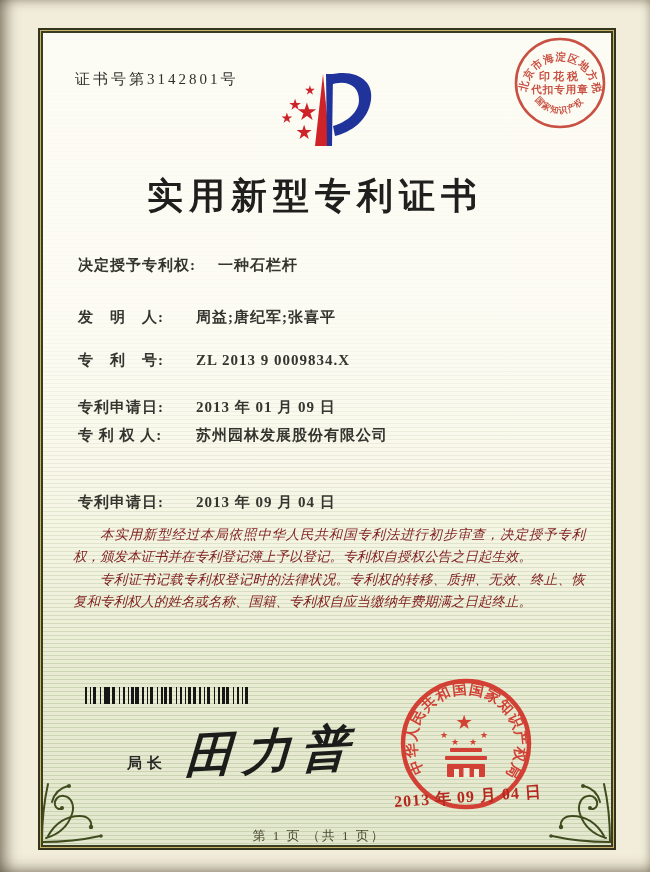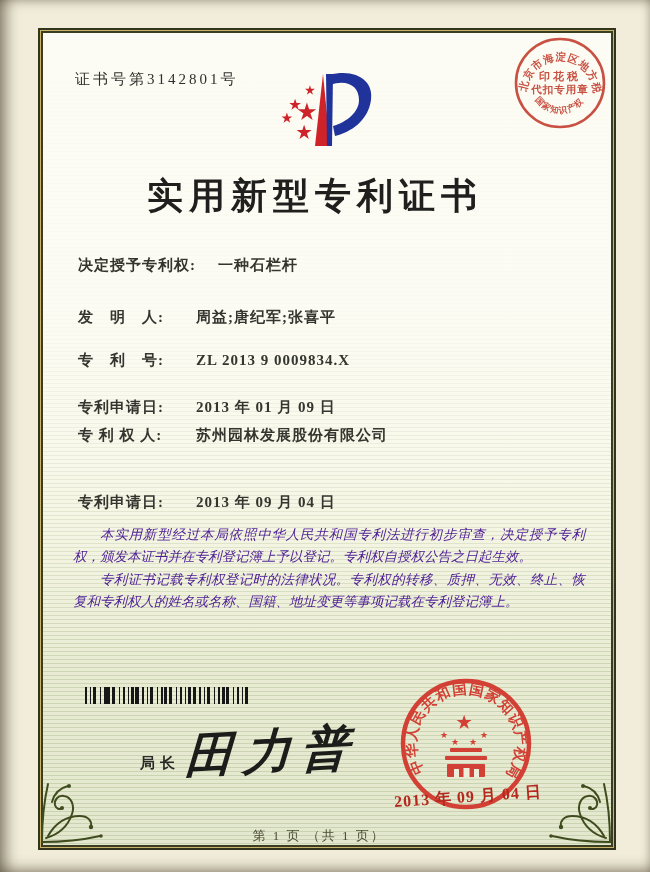--- a/index.html
+++ b/index.html
@@ -31,29 +31,29 @@
   .abs{position:absolute;z-index:2;}
   .cert-number{left:75px;top:70px;font-size:15px;font-weight:400;letter-spacing:3px;color:#2e2e2c;}
   .title{left:38px;top:172px;width:554px;text-align:center;font-size:36px;font-weight:700;
     letter-spacing:6px;color:#1f1f1d;}
   .field-row{left:78px;height:22px;font-size:15px;font-weight:600;color:#35352f;white-space:nowrap;}
   .field-label{display:inline-block;min-width:96px;letter-spacing:1px;}
   .field-value{margin-left:22px;letter-spacing:1px;}
   .row-0{top:256px}.row-1{top:308px}.row-2{top:351px}
   .row-3{top:398px}.row-4{top:426px}.row-5{top:493px}
   .body-text{left:73px;top:524px;width:512px;font-size:13.5px;line-height:22.4px;
-    color:#4c1d95;text-align:justify;font-style:italic;}
+    color:#7f1d1d;text-align:justify;font-style:italic;}
   .body-text p{margin:0;text-indent:2em;}
   .barcode{left:85px;top:687px;width:166px;height:17px;
     background-image:
       repeating-linear-gradient(90deg,#161616 0 2px,rgba(0,0,0,0) 2px 5px,#161616 5px 6px,
         rgba(0,0,0,0) 6px 8px,#161616 8px 11px,rgba(0,0,0,0) 11px 15px,#161616 15px 16px,
         rgba(0,0,0,0) 16px 19px),
       repeating-linear-gradient(90deg,rgba(0,0,0,0) 0 21px,#161616 21px 24px,rgba(0,0,0,0) 24px 29px);}
-  .director-label{left:127px;top:754px;font-size:15px;font-weight:600;letter-spacing:5px;color:#2b2b28;margin-left:13px;}
+  .director-label{left:127px;top:754px;font-size:15px;font-weight:600;letter-spacing:5px;color:#2b2b28;}
   .signature{left:185px;top:720px;font-size:48px;font-weight:700;font-style:italic;
     color:#1c1c1a;letter-spacing:10px;transform:rotate(-3deg) skewX(-6deg);}
   .seal-date{left:394px;top:787px;width:146px;text-align:center;font-size:16px;font-weight:700;
     color:#b5281e;letter-spacing:1px;transform:rotate(-4deg);z-index:4;white-space:nowrap;}
   .footer{left:32px;top:827px;width:574px;text-align:center;font-size:13px;
     letter-spacing:2px;color:#4c4c34;}
   .logo-svg{left:262px;top:60px;}
   .tax-stamp-svg{left:513px;top:36px;opacity:.88;z-index:3;}
   .office-seal-svg{left:398px;top:676px;opacity:.93;z-index:3;}
   .flourish{z-index:2;}
@@ -113,21 +113,21 @@
 </div>
 <div class="abs field-row row-4">
   <span class="field-label">专 利 权 人:</span><span class="field-value">苏州园林发展股份有限公司</span>
 </div>
 <div class="abs field-row row-5">
   <span class="field-label">专利申请日:</span><span class="field-value">2013 年 09 月 04 日</span>
 </div>
 
 <div class="abs body-text">
   <p>本实用新型经过本局依照中华人民共和国专利法进行初步审查，决定授予专利权，颁发本证书并在专利登记簿上予以登记。专利权自授权公告之日起生效。</p>
-  <p>专利证书记载专利权登记时的法律状况。专利权的转移、质押、无效、终止、恢复和专利权人的姓名或名称、国籍、地址变更等事项记载在专利登记簿上。</p>
+  <p>专利证书记载专利权登记时的法律状况。专利权的转移、质押、无效、终止、恢复和专利权人的姓名或名称、国籍、专利权自应当缴纳年费期满之日起终止。</p>
 </div>
 
 <div class="abs barcode"></div>
 
 <div class="abs director-label">局长</div>
 <div class="abs signature">田力普</div>
 
 <svg class="abs office-seal-svg" width="136" height="136" viewBox="0 0 136 136">
   <defs>
     <path id="sealArc" d="M26.8,96.3 A50,50 0 1 1 109.2,96.3"></path>

